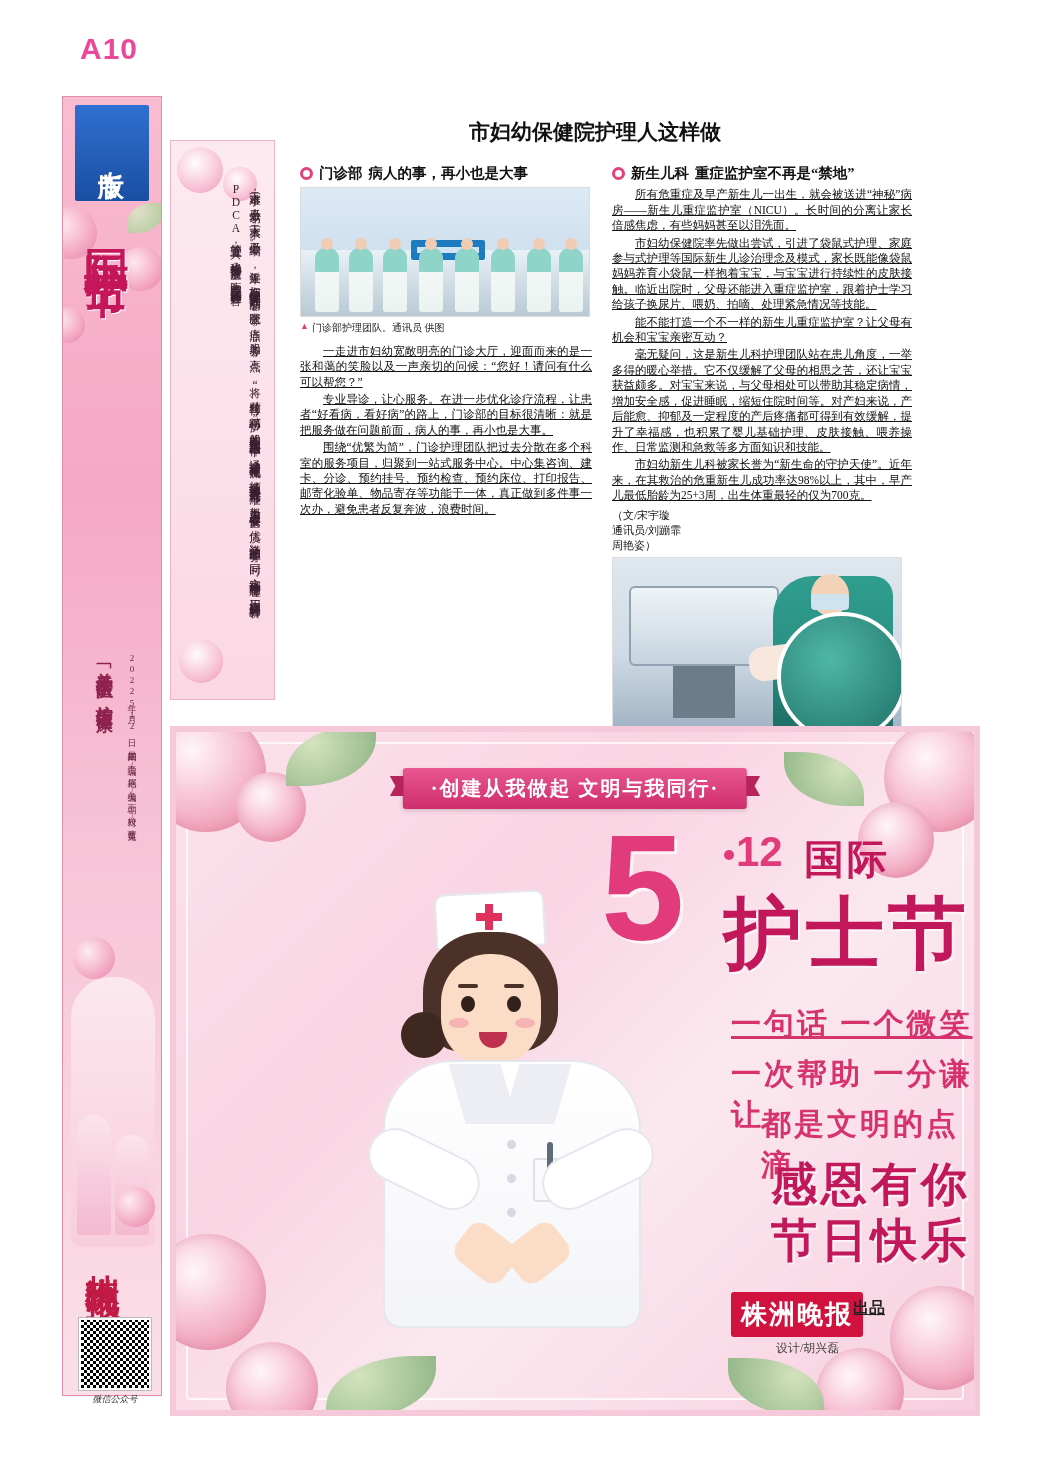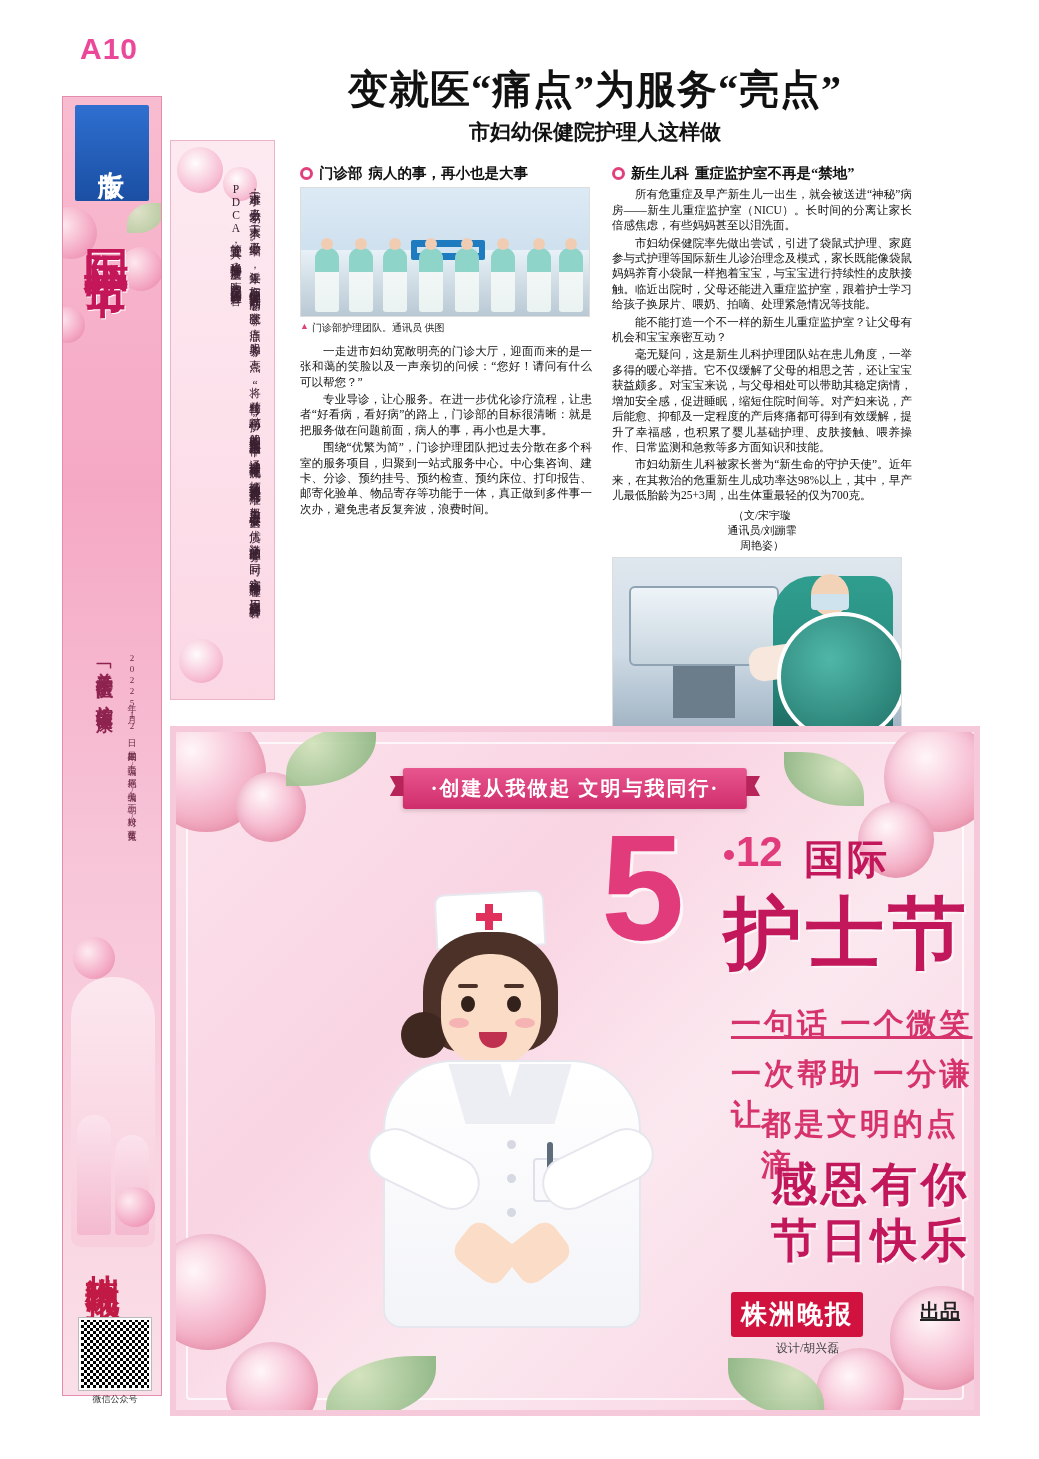--- a/index.html
+++ b/index.html
@@ -98,21 +98,21 @@
   .qr-wrap { position:absolute; left:72px; top:1318px; width:86px; text-align:center; }
   .qr-code {
     width:72px; height:72px; margin:0 auto;
     background:
       repeating-linear-gradient(0deg,#000 0 3px,#fff 3px 6px),
       repeating-linear-gradient(90deg,#000 0 3px,#fff 3px 6px);
     background-blend-mode:difference;
     border:2px solid #fff;
     outline:1px solid #bbb;
   }
-  .qr-label { font-size:9px; color:#333; margin-top:3px; }
+  .qr-label { font-size:9px; color:#333; margin-top:3px;font-style:italic; }
   
   .headline {
     position:absolute; left:280px; top:62px; width:630px;
     text-align:center;
     font-size:40px; font-weight:bold; color:#111;
     letter-spacing:1px;
     font-family:"Liberation Serif", serif;
   }
   .subheadline {
     position:absolute; left:280px; top:118px; width:630px;
@@ -130,21 +130,21 @@
     font-size:11.5px; line-height:19px; color:#3a2030;
     height:480px; letter-spacing:1px;
   }
   .lead-flower {
     position:absolute; border-radius:50%;
     background:radial-gradient(circle at 40% 35%, #fff, #f6b9cf 65%, #e885ab);
     opacity:.9;
   }
   
   .col { position:absolute; font-size:11.5px; line-height:15.4px; color:#111; text-align:justify; }
-  .col p { margin:0 0 2px 0; text-indent:2em; }
+  .col p { margin:0 0 2px 0; text-indent:2em;text-decoration:underline; }
   .sec-title {
     display:flex; align-items:center; gap:6px;
     font-size:14.5px; font-weight:bold; color:#111; margin-bottom:6px;
   }
   .bullet {
     width:13px; height:13px; border-radius:50%;
     border:3px solid #e0407c; flex:none;
   }
   .photo-box { position:relative; border:1px solid #ddd; overflow:hidden; }
   .cap { font-size:10px; color:#222; margin-top:3px; display:flex; gap:3px; align-items:flex-start; }
@@ -171,21 +171,21 @@
   .p2-incubator { position:absolute; left:16px; top:28px; width:150px; height:80px;
     background:linear-gradient(180deg,#eef4f8,#c6d4de); border:2px solid #8fa3b2; border-radius:6px; }
   .p2-stand { position:absolute; left:60px; top:108px; width:62px; height:52px; background:#6b7d8b; }
   .p2-person { position:absolute; right:8px; top:18px; width:120px; height:150px;
     background:linear-gradient(180deg,#2f9e8f 0%,#2a8d80 60%,#1f6f66 100%); border-radius:40px 20px 0 0; }
   .p2-head { position:absolute; right:52px; top:16px; width:38px; height:42px; border-radius:50%; background:#f3d3b8; }
   .p2-mask { position:absolute; right:52px; top:36px; width:38px; height:16px; background:#cfe3ef; border-radius:4px; }
   .p2-baby { position:absolute; right:78px; top:86px; width:74px; height:34px; background:#f7e7dc; border-radius:14px; transform:rotate(-8deg); }
   .p2-round { position:absolute; right:-6px; bottom:-10px; width:130px; height:130px; border-radius:50%;
     background:radial-gradient(circle at 40% 35%, #4fb7a7, #1e6f66); border:4px solid #fff; }
-  .byline { font-size:11px; line-height:15px; text-align:center; margin-top:4px; color:#111; }
+  .byline { font-size:11px; line-height:15px; text-align:left; margin-top:4px; color:#111; }
   
   .poster {
     position:absolute; left:170px; top:726px; width:810px; height:690px;
     background:linear-gradient(135deg,#fbe3ec 0%,#f9d4e2 35%,#fbe8ef 60%,#f7cfdf 100%);
     border:6px solid #f6c9da;
     overflow:hidden;
   }
   .poster-inner-border {
     position:absolute; inset:10px; border:2px solid rgba(255,255,255,.75); border-radius:4px;
   }
@@ -244,21 +244,21 @@
     position:absolute; left:595px; top:425px;
     font-size:46px; font-weight:bold; color:#c2185b; line-height:56px;
     letter-spacing:4px; text-shadow:2px 2px 0 rgba(255,255,255,.65);
   }
   .paper-logo {
     position:absolute; left:555px; top:560px;
     padding:5px 10px; background:#d1123f; color:#fff;
     font-size:26px; font-weight:bold; letter-spacing:2px; border-radius:3px;
   }
   .chuchu {
-    position:absolute; left:744px; top:566px; font-size:20px; font-weight:bold; color:#222;text-decoration:underline;
+    position:absolute; left:677px; top:566px; font-size:16px; font-weight:bold; color:#222;text-decoration:underline;
   }
   .designer {
     position:absolute; left:600px; top:608px; font-size:12px; color:#444;text-align:center;
   }
   
   .nurse { position:absolute; left:185px; top:160px; width:300px; height:500px; }
   .n-cap { position:absolute; left:74px; top:0; width:110px; height:56px; background:#fff;
     border-radius:10px 10px 0 0; border:2px solid #e7e7ef; transform:rotate(-3deg); }
   .n-cross-v { position:absolute; left:124px; top:12px; width:8px; height:26px; background:#e0315c; }
   .n-cross-h { position:absolute; left:115px; top:21px; width:26px; height:8px; background:#e0315c; }
@@ -313,21 +313,20 @@
     <div class="banner-flower" style="left:52px; top:1090px; width:40px; height:40px;"></div>
 
     <div class="banner-logo">株洲晚报</div>
   </div>
 
   <div class="qr-wrap">
     <div class="qr-code"></div>
     <div class="qr-label">微信公众号</div>
   </div>
 
-  <div class="headline">变就医“痛点”为服务“亮点”</div>
   <div class="subheadline">市妇幼保健院护理人这样做</div>
 
   <div class="lead-col">
     <div class="lead-flower" style="left:6px; top:6px; width:46px; height:46px;"></div>
     <div class="lead-flower" style="left:52px; top:26px; width:34px; height:34px;"></div>
     <div class="lead-flower" style="left:8px; top:498px; width:44px; height:44px;"></div>
     <div class="lead-text">天下难事，必做于易；天下大事，必做于细。 近年来，市妇幼保健院护理人开动脑筋，变就医“痛点”为服务“亮点”，将“精业笃行、精心呵护”的服务理念落实到每项工作中。通过护理标准化流程，打造细化护理服务规范与标准，努力为广大患者提供安全、优质、满意的护理服务。同时，实施科学精准管理，运用交喜腿弱栓分析、PDCA等管理工具，稳步提升护理质量，为医院奠定了优质的社会声誉。</div>
   </div>
 
   <div class="col" style="left:300px; top:166px; width:292px;">

